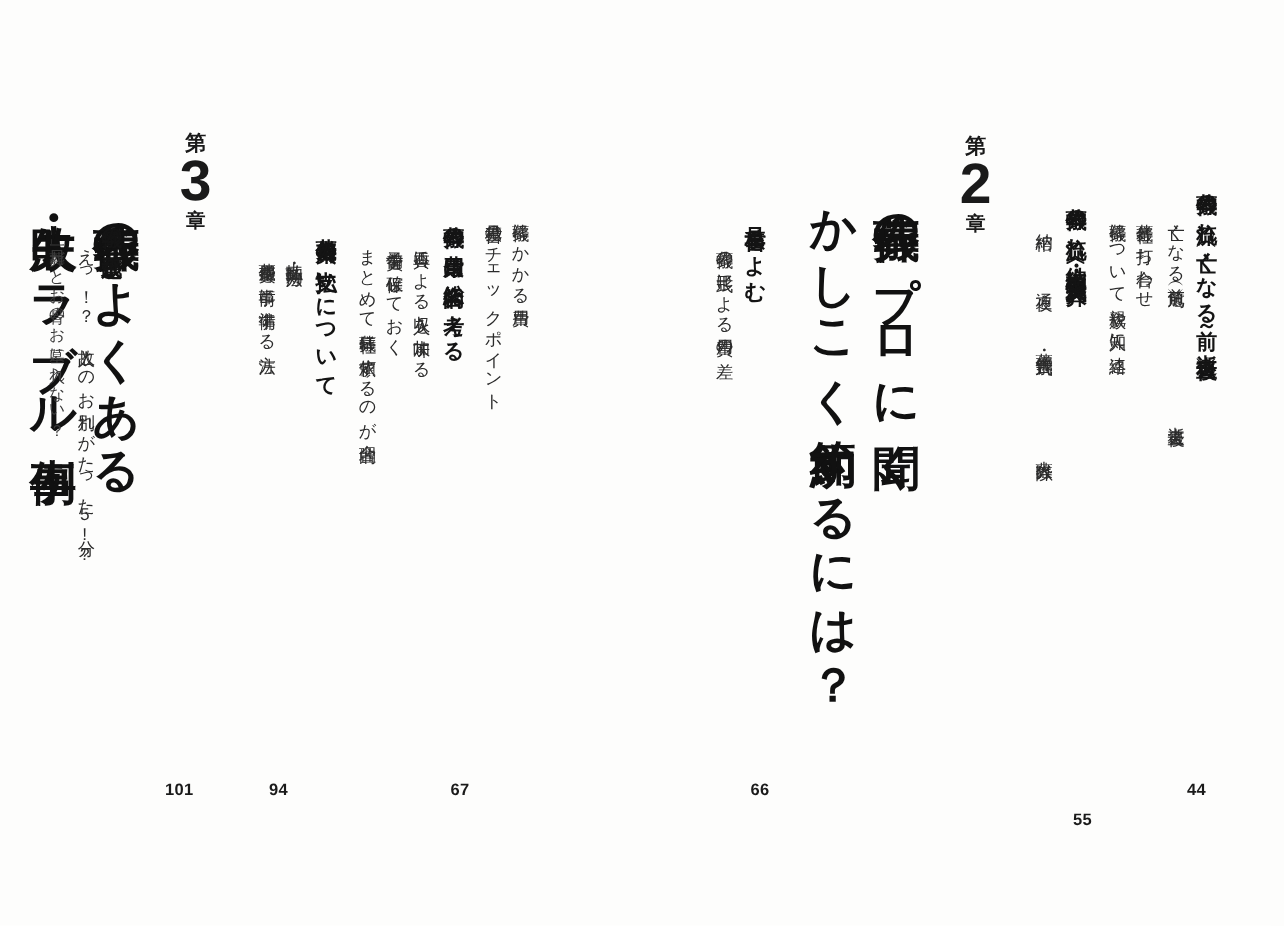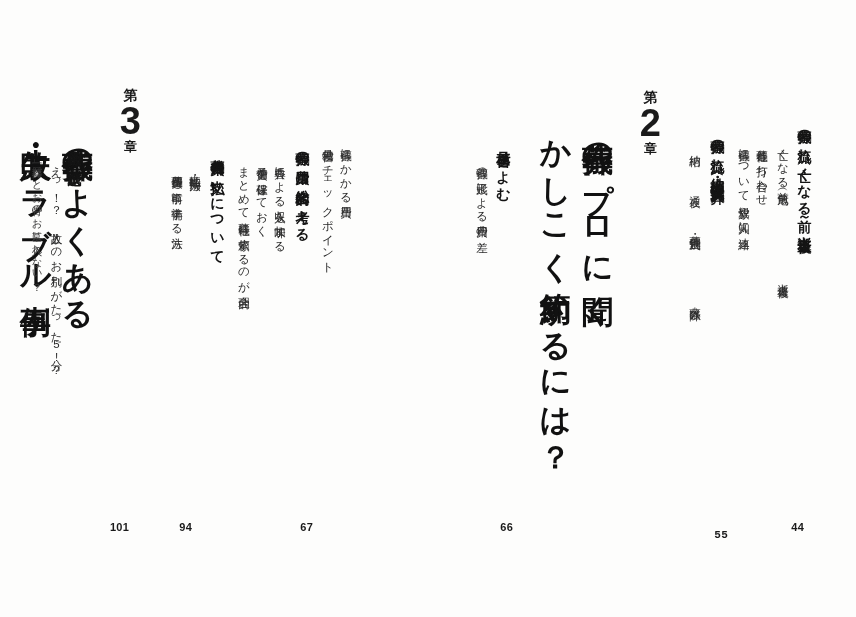--- a/index.html
+++ b/index.html
@@ -129,21 +129,21 @@
     <div class="entry h2" style="right:44px; top:118px;">葬儀の流れ（亡くなる前～逝去直後）</div>
     <div class="pagenum" style="right:52px; top:521px;">44</div>
 
     <div class="entry h3" style="right:68px; top:140px;">亡くなる前（危篤）</div>
     <div class="entry h3" style="right:68px; top:275px;">逝去直後</div>
 
     <div class="entry h3" style="right:89px; top:140px;">葬儀社と打ち合わせ</div>
     <div class="entry h3" style="right:107px; top:140px;">葬儀について親族や知人に連絡</div>
 
     <div class="entry h2" style="right:131px; top:128px;">葬儀の流れ《納棺・通夜・告別式・火葬》</div>
-    <div class="pagenum" style="right:128px; top:529px;font-family:Liberation Mono, monospace;">55</div>
+    <div class="pagenum" style="right:128px; top:541px;">55</div>
 
     <div class="entry h3" style="right:156px; top:146px;">納棺</div>
     <div class="entry h3" style="right:156px; top:186px;">通夜</div>
     <div class="entry h3" style="right:156px; top:226px;">葬儀・告別式</div>
     <div class="entry h3" style="right:156px; top:298px;">火葬以降</div>
 
     <div class="chap-head" style="right:193px; top:90px;">
       <div class="num-stack">
         <span class="k1">第</span>
         <span class="num">2</span>

